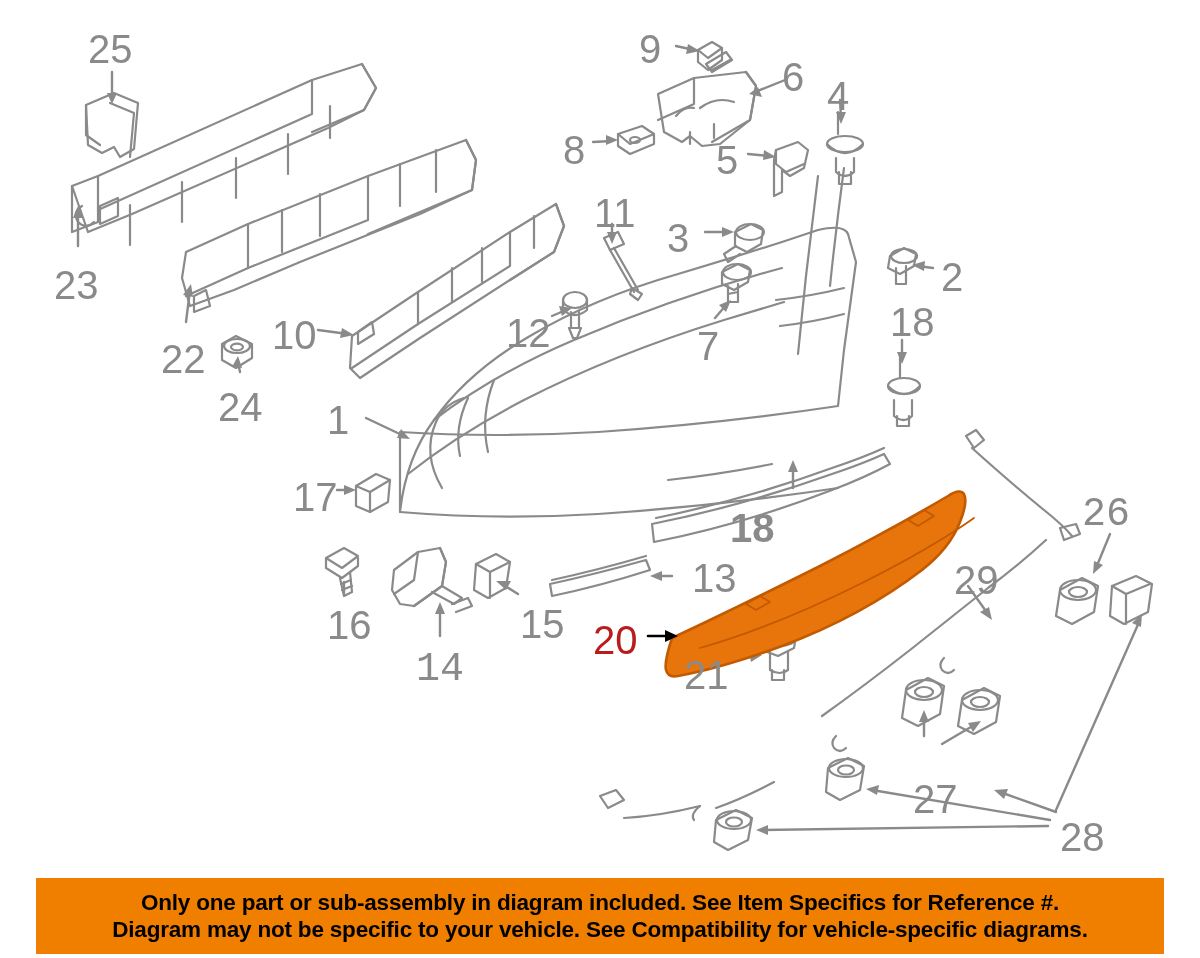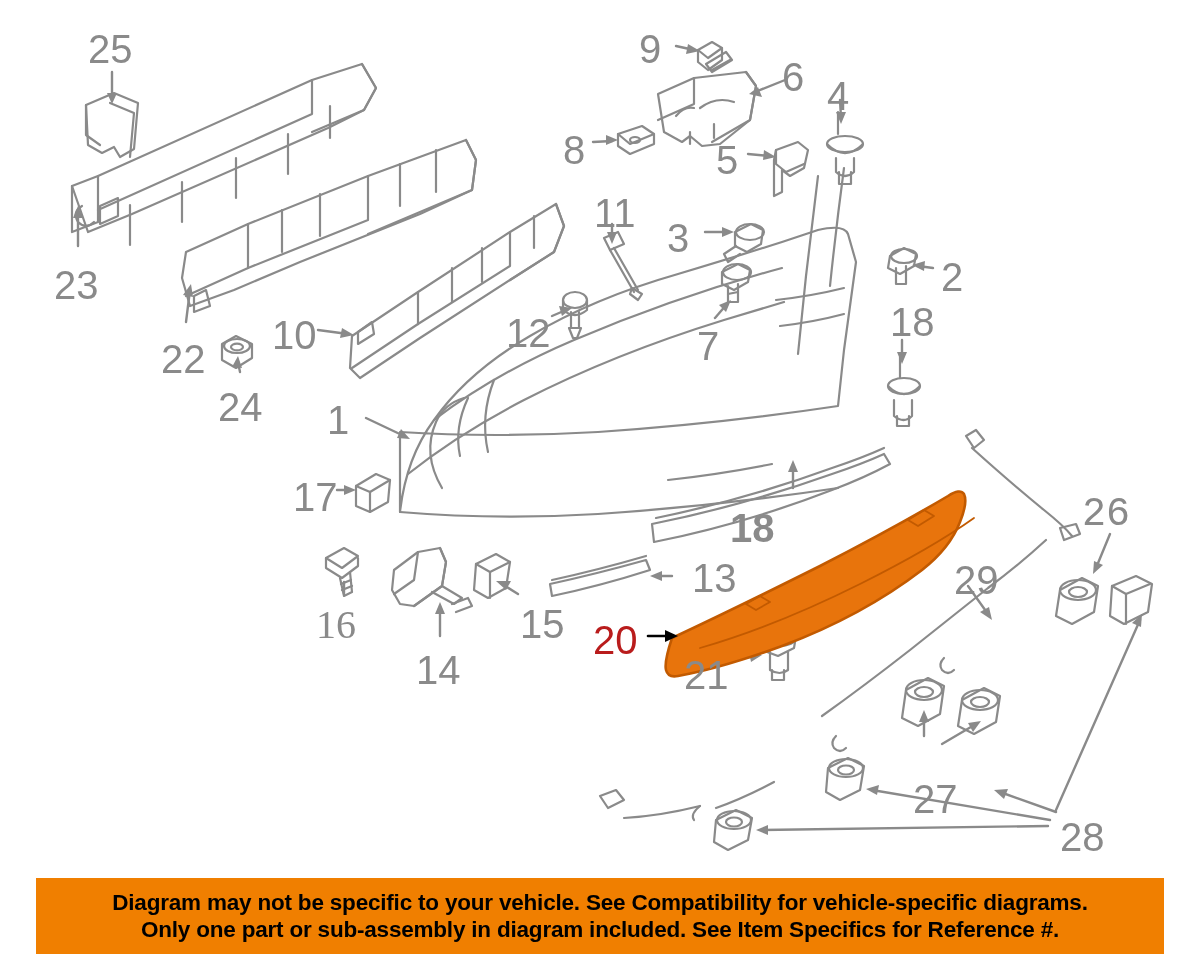--- a/index.html
+++ b/index.html
@@ -441,27 +441,27 @@
     <div class="callout" style="left:697px; top:326px;">7</div>
     <div class="callout" style="left:161px; top:339px;">22</div>
     <div class="callout" style="left:218px; top:387px;">24</div>
     <div class="callout" style="left:327px; top:400px;">1</div>
     <div class="callout" style="left:293px; top:477px;">17</div>
     <div class="callout" style="left:1082px; top:495px;font-family:Liberation Mono, monospace;">26</div>
     <div class="callout" style="left:730px; top:508px;font-weight:bold;">18</div>
     <div class="callout" style="left:692px; top:558px;">13</div>
     <div class="callout" style="left:954px; top:560px;">29</div>
     <div class="callout" style="left:520px; top:604px;">15</div>
-    <div class="callout" style="left:316px; top:605px;font-family:Liberation Serif, serif;">16</div>
+    <div class="callout" style="left:327px; top:605px;">16</div>
     <div class="callout" style="left:593px; top:620px; color:#b91c1c;">20</div>
-    <div class="callout" style="left:416px; top:650px;">14</div>
+    <div class="callout" style="left:416px; top:650px;font-family:Liberation Mono, monospace;">14</div>
     <div class="callout" style="left:684px; top:655px;">21</div>
     <div class="callout" style="left:913px; top:779px;">27</div>
     <div class="callout" style="left:1060px; top:817px;">28</div>
 
   </div>
 
   <div id="footer-banner">
+    <div class="line">Only one part or sub-assembly in diagram included. See Item Specifics for Reference #.</div>
     <div class="line">Diagram may not be specific to your vehicle. See Compatibility for vehicle-specific diagrams.</div>
-    <div class="line">Only one part or sub-assembly in diagram included. See Item Specifics for Reference #.</div>
   </div>
 
 </div>
 
 </body></html>

